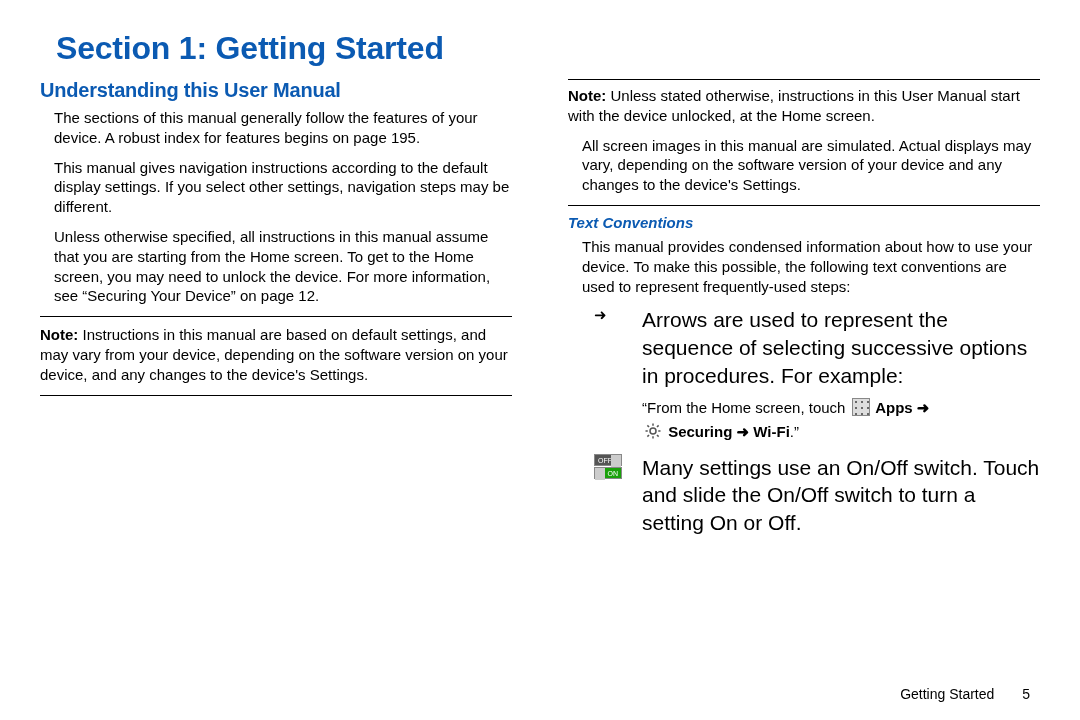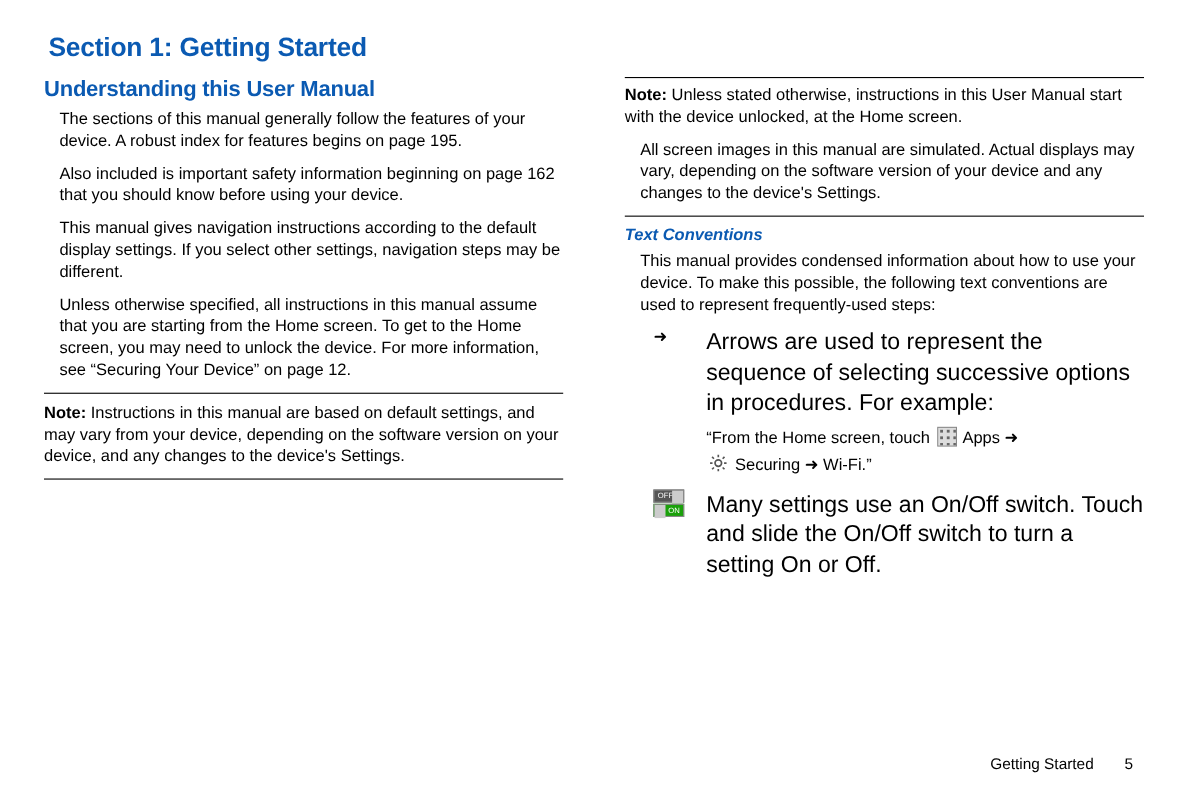--- a/index.html
+++ b/index.html
@@ -13,23 +13,23 @@
     height: 720px;
     overflow: hidden;
   }
   .page {
     padding: 30px 40px 20px 40px;
     position: relative;
     height: 100%;
   }
   h1.section-title {
     color: #0b5ab2;
-    font-size: 24px;
+    font-size: 32px;
     font-weight: 800;
-    margin: 0 0 12px 4px;
+    margin: 0 0 12px 16px;
     letter-spacing: -0.2px;
     font-family: Arial, Helvetica, sans-serif;
   }
   .cols {
     display: flex;
     gap: 56px;
   }
   .col {
     flex: 1;
     min-width: 0;
@@ -51,21 +51,21 @@
     font-family: Arial, Helvetica, sans-serif;
   }
   p {
     font-size: 15px;
     line-height: 1.32;
     margin: 6px 0 10px 0;
   }
   .indent { padding-left: 14px; }
   .note-label { font-weight: 700; }
   .italic { }
-  .bold { font-weight: 400; }
+  .bold { font-weight: 700; }
   hr.sep {
     border: none;
     border-top: 1px solid #000;
     margin: 10px 0 8px 0;
   }
   .hr-col2 {
     border: none;
     border-top: 1px solid #000;
     margin: 0 0 6px 0;
   }
@@ -158,21 +158,20 @@
 
   <h1 class="section-title">Section 1: Getting Started</h1>
 
   <div class="cols">
 
     <div class="col">
       <h2 class="subhead">Understanding this User Manual</h2>
 
       <div class="indent">
         <p>The sections of this manual generally follow the features of your device. A robust index for features begins on page 195.</p>
-        <p>Also included is important safety information beginning on page 162 that you should know before using your device.</p>
         <p>This manual gives navigation instructions according to the default display settings. If you select other settings, navigation steps may be different.</p>
         <p>
           <span>Unless otherwise specified, all instructions in this manual assume that you are starting from the Home screen. To get to the Home screen, you may need to unlock the device. For more information, see </span><span class="italic">“Securing Your Device”</span><span> on page 12.</span>
         </p>
       </div>
 
       <hr class="sep">
       <p>
         <span class="note-label">Note:</span><span> Instructions in this manual are based on default settings, and may vary from your device, depending on the software version on your device, and any changes to the device's Settings.</span>
       </p>

